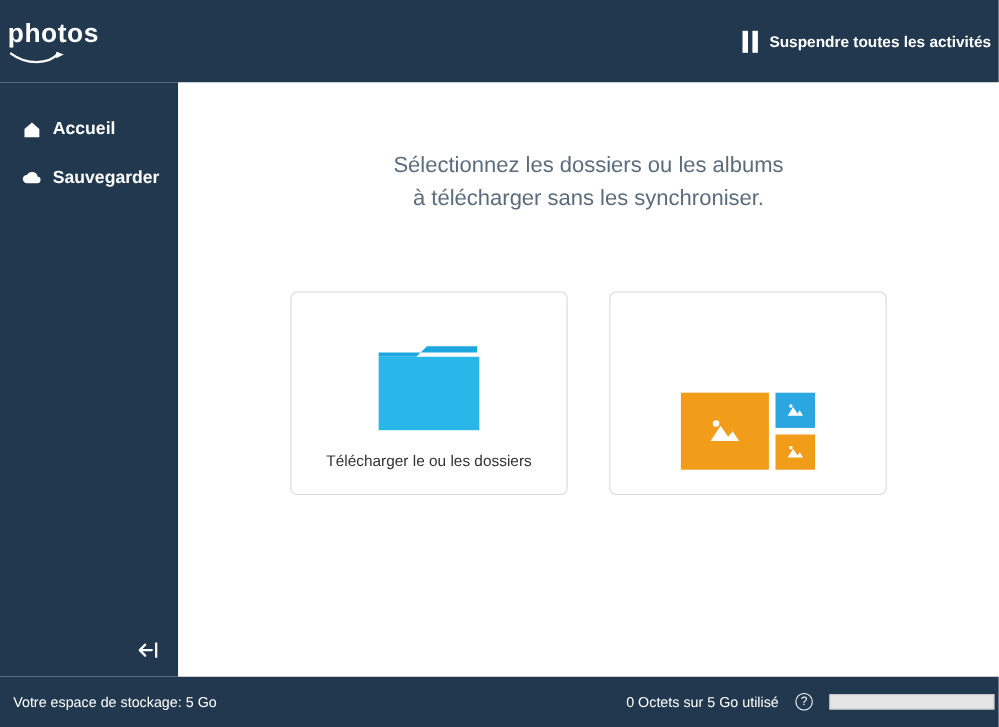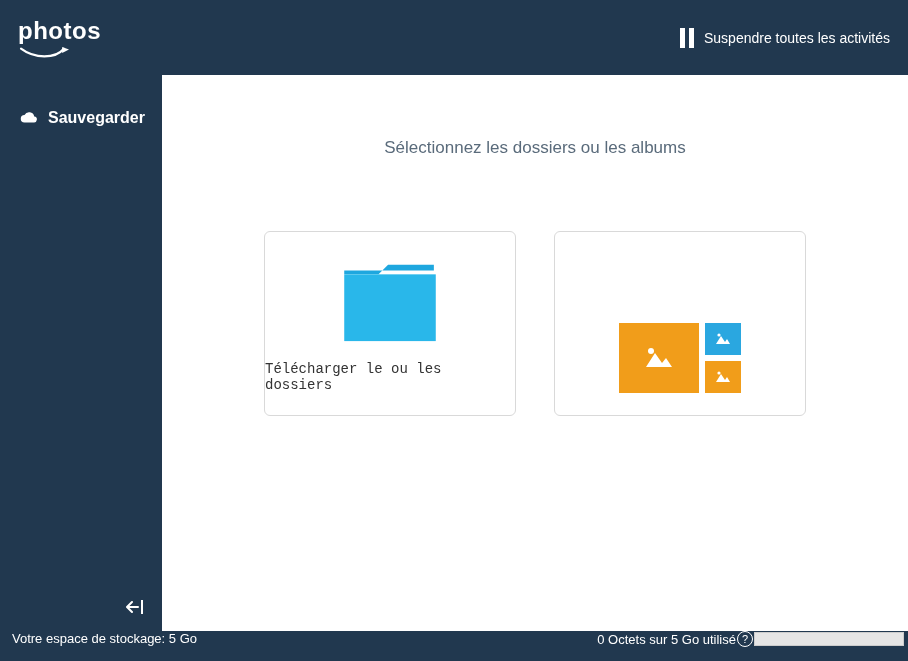--- a/index.html
+++ b/index.html
@@ -6,29 +6,29 @@
   html, body { width: 908px; height: 661px; font-family: "Segoe UI", Arial, sans-serif; overflow: hidden; }
   body { display: flex; flex-direction: column; background: #fff; }
 
   
   .header {
     height: 75px;
     background: #21384f;
     display: flex;
     align-items: center;
     justify-content: space-between;
-    padding: 0 18px;
+    padding: 0 7px;
     color: #fff;
   }
   .logo-block { display: flex; flex-direction: column; align-items: flex-start; gap: 2px; }
   .logo-text { font-size: 24px; font-weight: 700; letter-spacing: 0.5px; }
   .logo-smile { width: 54px; height: 12px; }
   .suspend {
     display: flex; align-items: center; gap: 10px; cursor: pointer;
-    font-size: 14px; font-weight: 400;
+    font-size: 14px; font-weight: 700;
   }
   .pause-icon { display:flex; gap:4px; }
   .pause-icon span { width:5px; height:20px; background:#fff; display:inline-block; }
 
   
   .row { flex: 1 1 auto; display: flex; min-height: 0; }
 
   
   .sidebar {
     width: 162px;
@@ -51,25 +51,24 @@
   .nav-item.active {
     background: #0a84ff;
     outline: 2px dashed #d60000;
     outline-offset: 2px;
   }
   .settings-item { margin-bottom: 10px; }
   .collapse { text-align: right; padding: 0 14px 10px 0; font-size: 22px; cursor:pointer; }
 
   
   .content { flex: 1 1 auto; background:#fff; position:relative; padding-top: 60px; }
-  .lead { text-align:center; color:#5a6b7b; font-size: 17px; line-height:1.5; }
+  .lead { text-align:center; color:#5a6b7b; font-size: 20px; line-height:1.5; }
   .cards {
     display:flex; justify-content:center; gap: 38px;
     margin-top: 70px;
-    font-family: Liberation Mono, monospace;
   }
   .card {
     width: 252px; height: 185px;
     border: 1px solid #d9d9d9;
     border-radius: 6px;
     display:flex; flex-direction:column; align-items:center; justify-content:flex-end;
     padding-bottom: 22px;
     cursor:pointer;
     gap: 18px;
   }
@@ -77,28 +76,28 @@
   .folder-graphic { width: 96px; height: 82px; margin-top: 6px; }
   .album-graphic { display:flex; gap:6px; margin-top: 6px; }
   .album-big { width: 80px; height: 70px; background:#f19d1a; display:flex; align-items:center; justify-content:center; }
   .album-col { display:flex; flex-direction:column; gap:6px; }
   .album-sm { width:36px; height:32px; display:flex; align-items:center; justify-content:center; }
   .album-sm.blue { background:#2aa7e0; }
   .album-sm.orange { background:#f19d1a; }
 
   
   .footer {
-    height: 30px;
+    height: 46px;
     background:#21384f;
     color:#fff;
-    display:flex; align-items:flex-start; justify-content:space-between;
+    display:flex; align-items:center; justify-content:space-between;
     padding: 0 4px 0 12px;
     font-size: 13px;
   }
-  .storage-right { display:flex; align-items:center; gap: 1px; }
+  .storage-right { display:flex; align-items:center; gap: 15px; }
   .help-icon {
     width:16px; height:16px; border:1.5px solid #fff; border-radius:50%;
     display:flex; align-items:center; justify-content:center; font-size:11px;
   }
   .progress {
     width: 150px; height: 14px; background:#e5e5e5; border:1px solid #ccc;
   }
 </style>
 </head>
 <body>
@@ -119,37 +118,44 @@
     <span>Suspendre toutes les activités</span>
   </div>
 </div>
 
 <div class="row">
 
   <div class="sidebar">
     <div class="nav">
       <div class="nav-item">
         <svg width="18" height="18" viewBox="0 0 24 24">
+          <path d="M3 11 L12 3 L21 11 V21 H3 Z" fill="#fff"></path>
+        </svg>
+        <span>Accueil</span>
+      </div>
+      <div class="nav-item">
+        <svg width="18" height="18" viewBox="0 0 24 24">
           <path d="M6 18 a5 5 0 0 1 0-10 a7 7 0 0 1 13 2 a4 4 0 0 1 -1 8 Z" fill="#fff"></path>
         </svg>
         <span>Sauvegarder</span>
       </div>
     </div>
 
     <div class="collapse">
       <svg width="22" height="16" viewBox="0 0 22 16">
         <path d="M12 8 H2 M6 3 L1 8 L6 13" stroke="#fff" stroke-width="2" fill="none" stroke-linecap="round" stroke-linejoin="round"></path>
         <line x1="16" y1="1" x2="16" y2="15" stroke="#fff" stroke-width="2"></line>
       </svg>
     </div>
   </div>
 
   <div class="content">
     <div class="lead">
       <div>Sélectionnez les dossiers ou les albums</div>
+      <div>à télécharger sans les synchroniser.</div>
     </div>
 
     <div class="cards">
 
       <div class="card">
         <svg class="folder-graphic" viewBox="0 0 100 86">
           <path d="M2 14 H38 L48 4 H96 V10 H2 Z" fill="#1ea7df"></path>
           <rect x="2" y="14" width="96" height="70" fill="#29b7ea"></rect>
         </svg>
         <div class="card-label">Télécharger le ou les dossiers</div>

